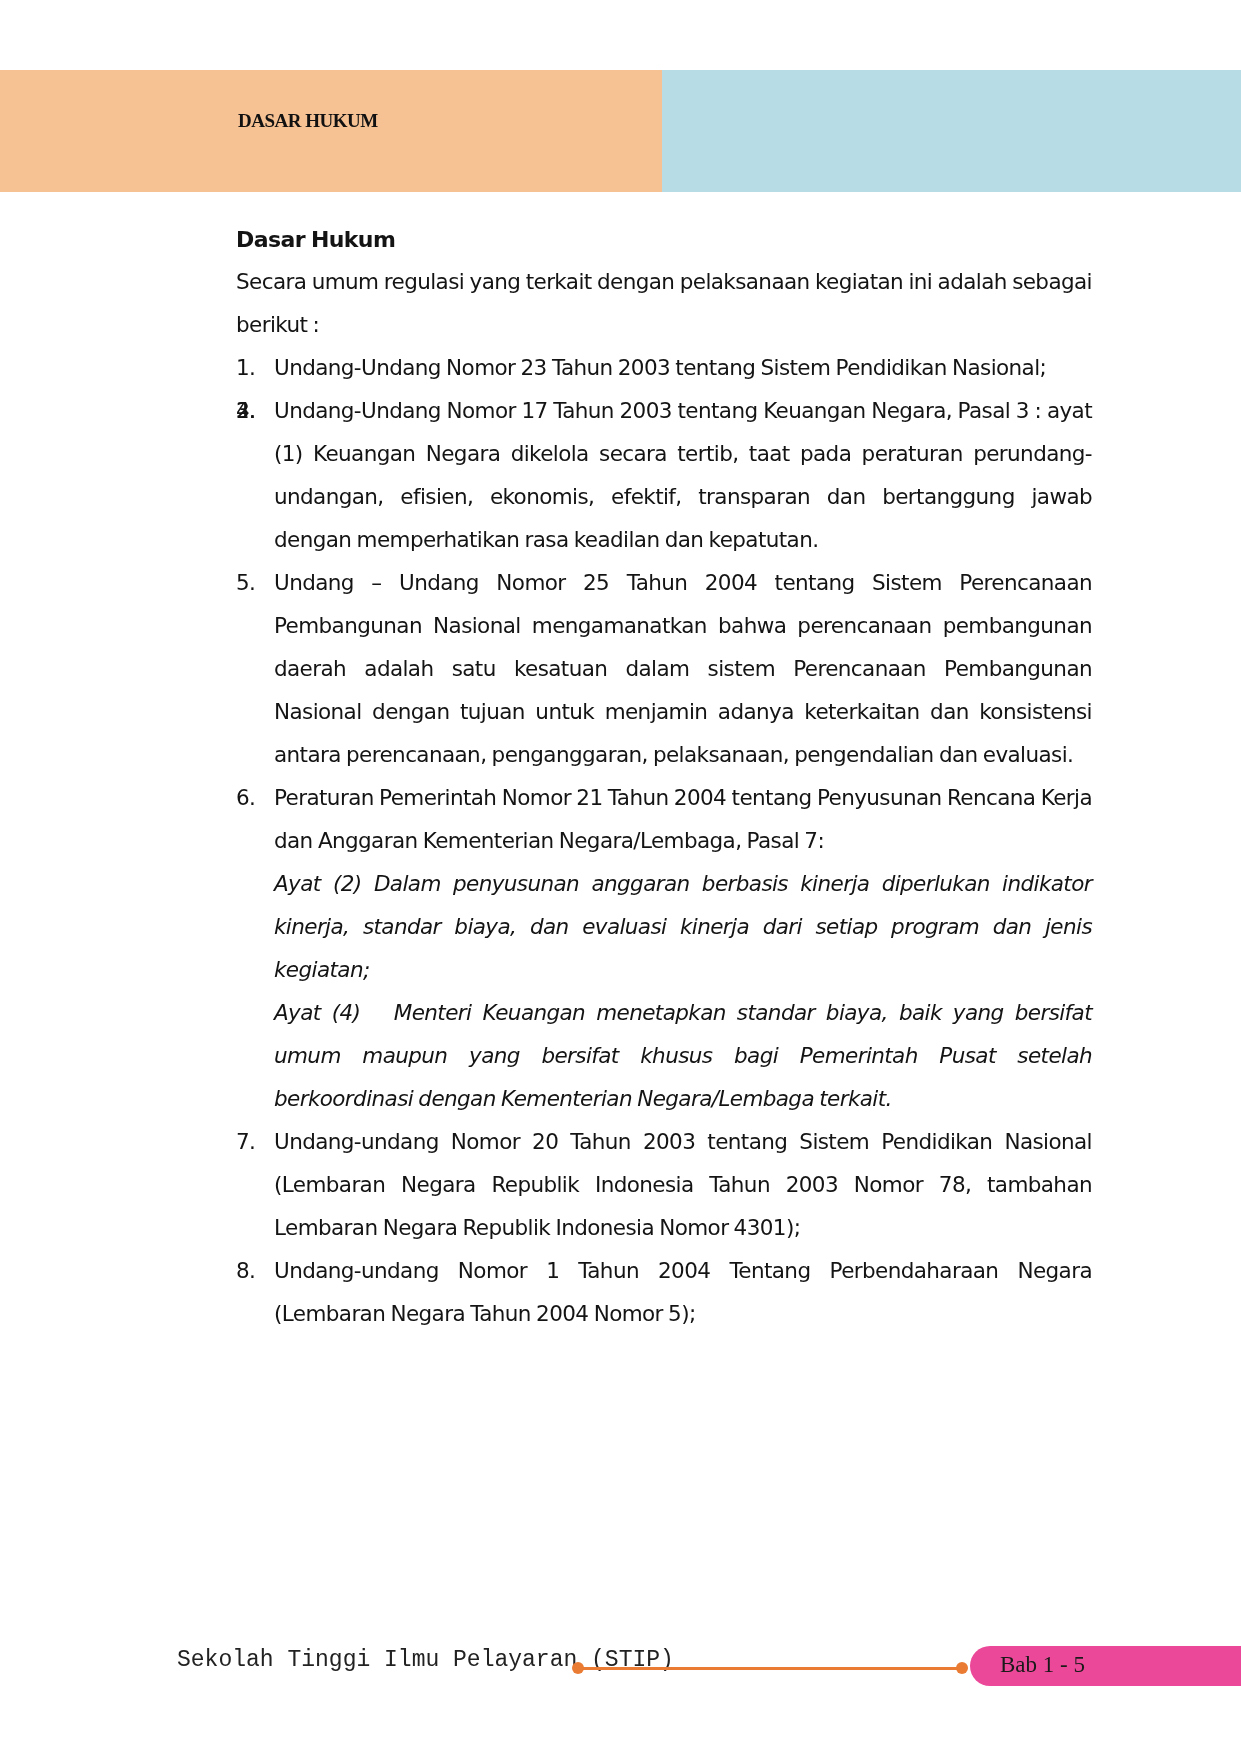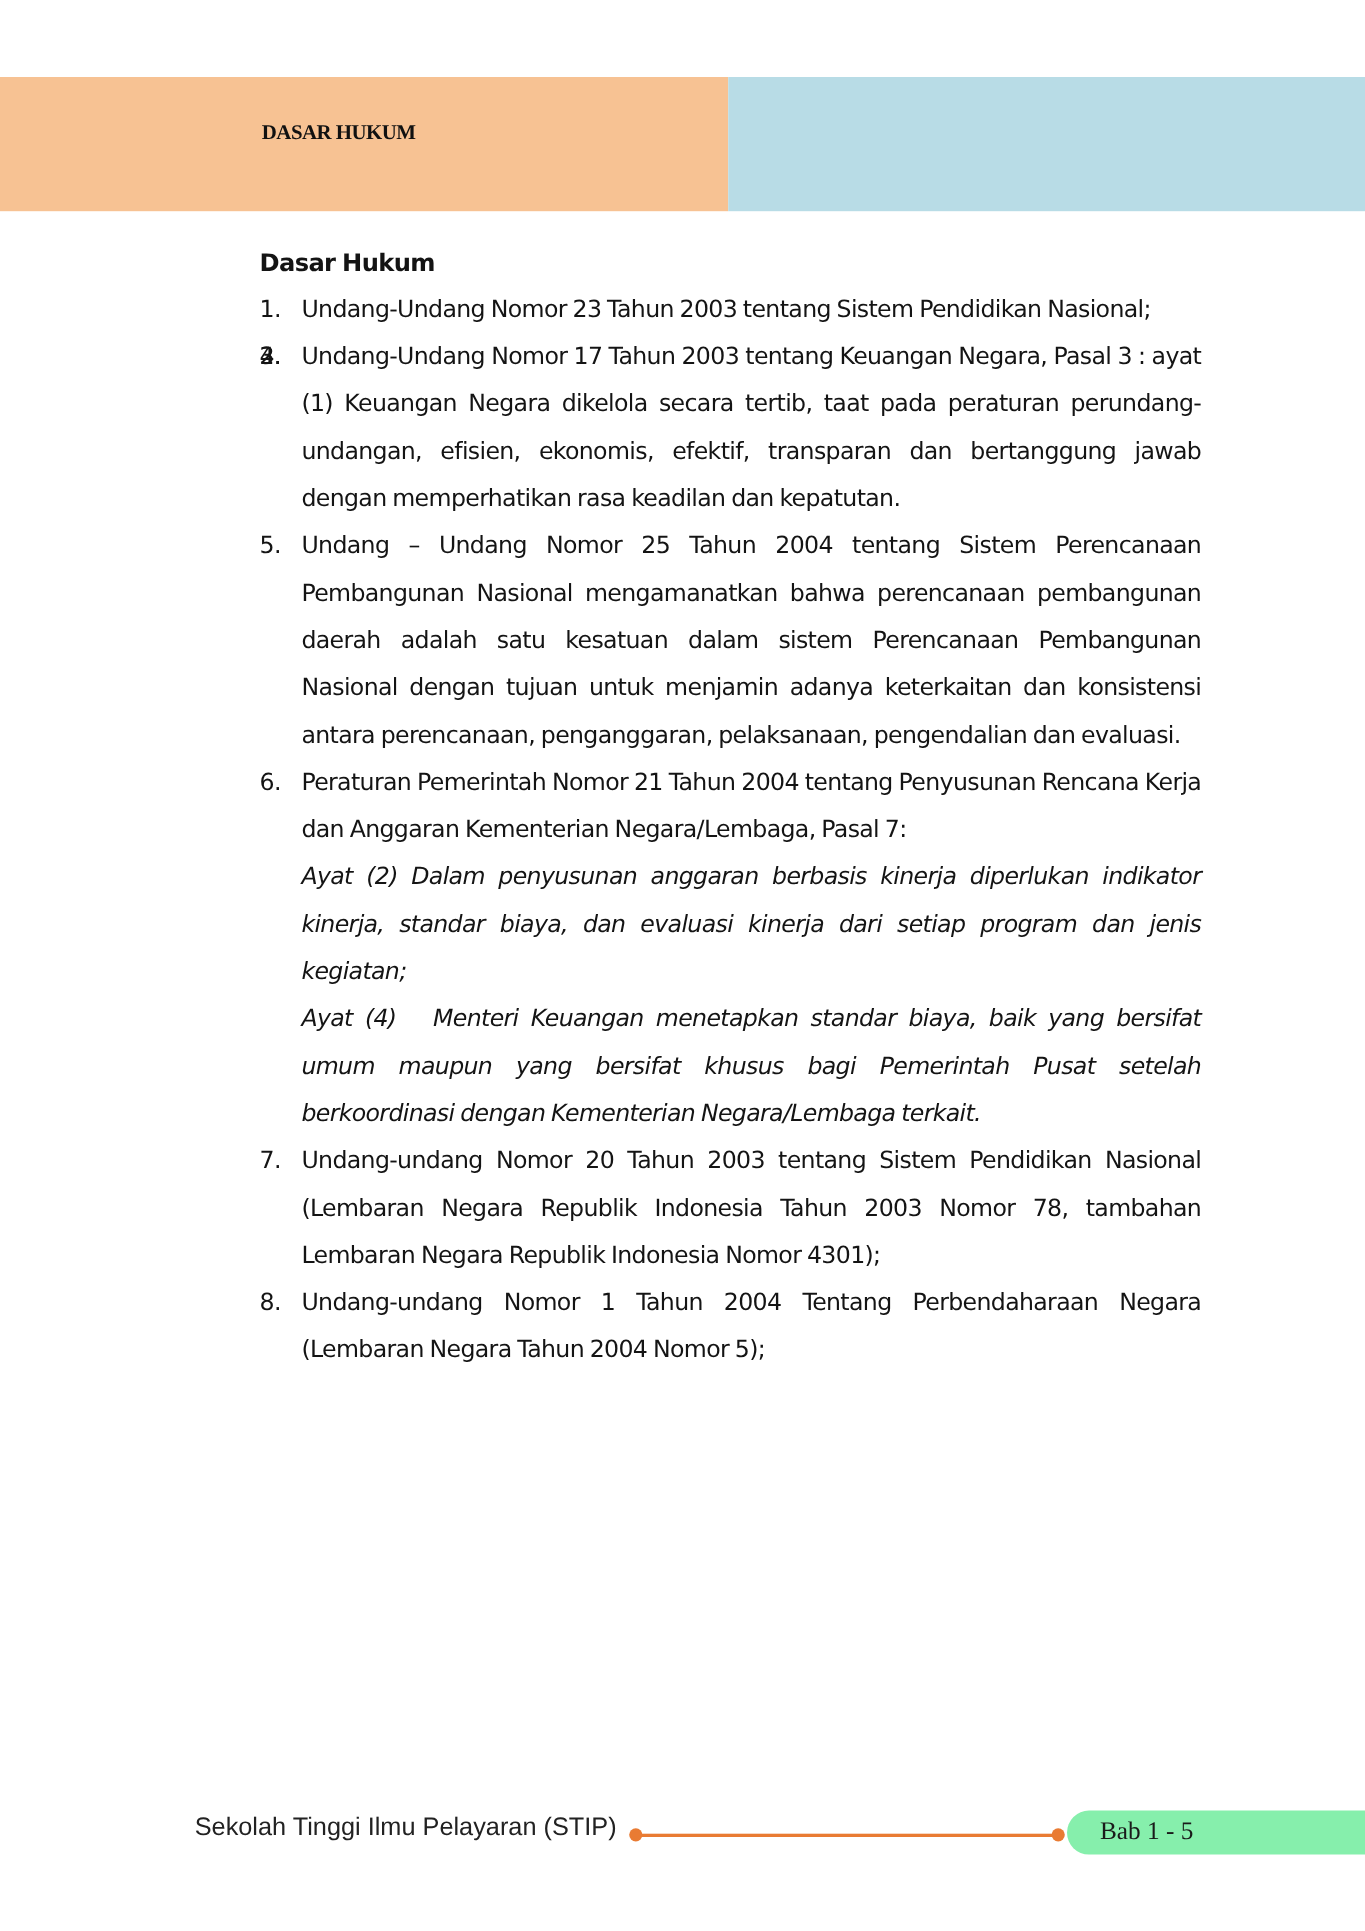--- a/index.html
+++ b/index.html
@@ -19,45 +19,46 @@
     letter-spacing: -0.6px; word-spacing: -1px; color: #141414;
   }
   .heading { font-weight: bold; font-size: 22px; line-height: 40px; }
   .p { margin: 0; text-align: justify; }
   .p.indent-small { padding-left: 2px; }
   ol { list-style: none; margin: 0; padding: 0; }
   li { position: relative; padding-left: 38px; text-align: justify; }
   li .num { position: absolute; left: 0; top: 0; }
   .sub { display: block; font-style: italic; }
   .footer-left {
-    position: absolute; left: 177px; top: 1647px; font-family: Liberation Sans, sans-serif;
+    position: absolute; left: 177px; top: 1647px; font-family: Liberation Mono, monospace;
     font-size: 23px; color: #222;
   }
   .footer-line { position: absolute; left: 578px; top: 1667px; width: 384px; height: 3px; background: #e97b33; }
   .dot { position: absolute; width: 12px; height: 12px; border-radius: 50%; background: #e97b33; top: 1662px; }
   .dot.l { left: 572px; }
   .dot.r { left: 956px; }
   .page-tab {
     position: absolute; left: 970px; top: 1646px; width: 271px; height: 40px;
-    background: #86efac; border-radius: 20px 0 0 20px;
+    background: #ec4899; border-radius: 20px 0 0 20px;
   }
   .page-tab span {
     position: absolute; left: 30px; top: 6px; font-family: "Liberation Serif", serif;
     font-size: 23px; color: #1a1a1a;
   }
 </style>
 </head>
 <body>
 
 <div class="hdr-orange"></div>
 <div class="hdr-blue"></div>
 <div class="hdr-title">DASAR HUKUM</div>
 
 <div class="content">
   <div class="heading">Dasar Hukum</div>
+  <p class="p">Secara umum regulasi yang terkait dengan pelaksanaan kegiatan ini adalah sebagai berikut :</p>
   <ol>
     <li><span class="num">1.</span><span>Undang-Undang Nomor 23 Tahun 2003 tentang Sistem Pendidikan Nasional;</span></li>
     <li><span class="num">2.</span></li>
     <li><span class="num">3.</span></li>
     <li><span class="num">4.</span><span>Undang-Undang Nomor 17 Tahun 2003 tentang Keuangan Negara, Pasal 3 : ayat (1) Keuangan Negara dikelola secara tertib, taat pada peraturan perundang-undangan, efisien, ekonomis, efektif, transparan dan bertanggung jawab dengan memperhatikan rasa keadilan dan kepatutan.</span></li>
     <li><span class="num">5.</span><span>Undang – Undang Nomor 25 Tahun 2004 tentang Sistem Perencanaan Pembangunan Nasional mengamanatkan bahwa perencanaan pembangunan daerah adalah satu kesatuan dalam sistem Perencanaan Pembangunan Nasional dengan tujuan untuk menjamin adanya keterkaitan dan konsistensi antara perencanaan, penganggaran, pelaksanaan, pengendalian dan evaluasi.</span></li>
     <li><span class="num">6.</span><span>Peraturan Pemerintah Nomor 21 Tahun 2004 tentang Penyusunan Rencana Kerja dan Anggaran Kementerian Negara/Lembaga, Pasal 7:</span>
       <span class="sub">Ayat (2) Dalam penyusunan anggaran berbasis kinerja diperlukan indikator kinerja, standar biaya, dan evaluasi kinerja dari setiap program dan jenis kegiatan;</span>
       <span class="sub" style="white-space: pre-wrap;">Ayat (4)   Menteri Keuangan menetapkan standar biaya, baik yang bersifat umum maupun yang bersifat khusus bagi Pemerintah Pusat setelah berkoordinasi dengan Kementerian Negara/Lembaga terkait.</span>
     </li>

